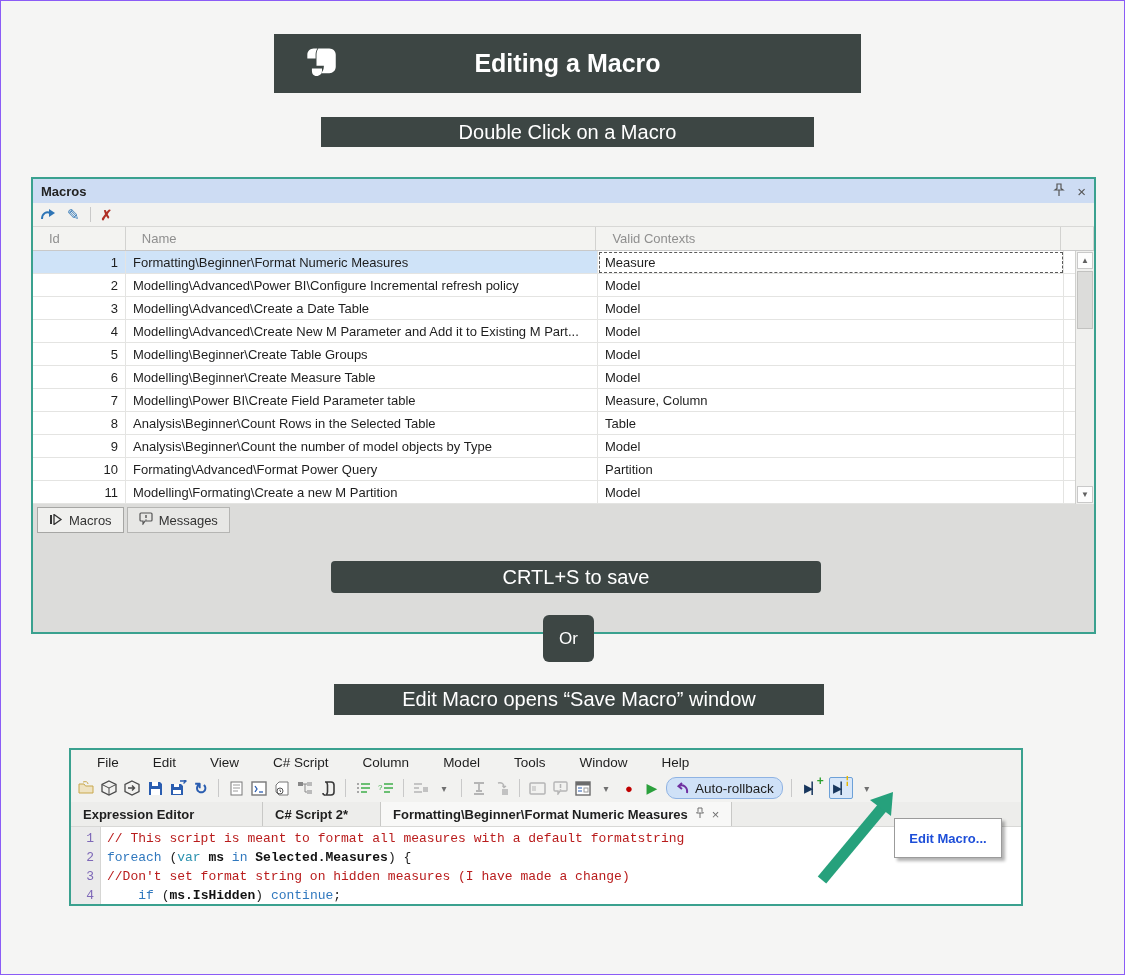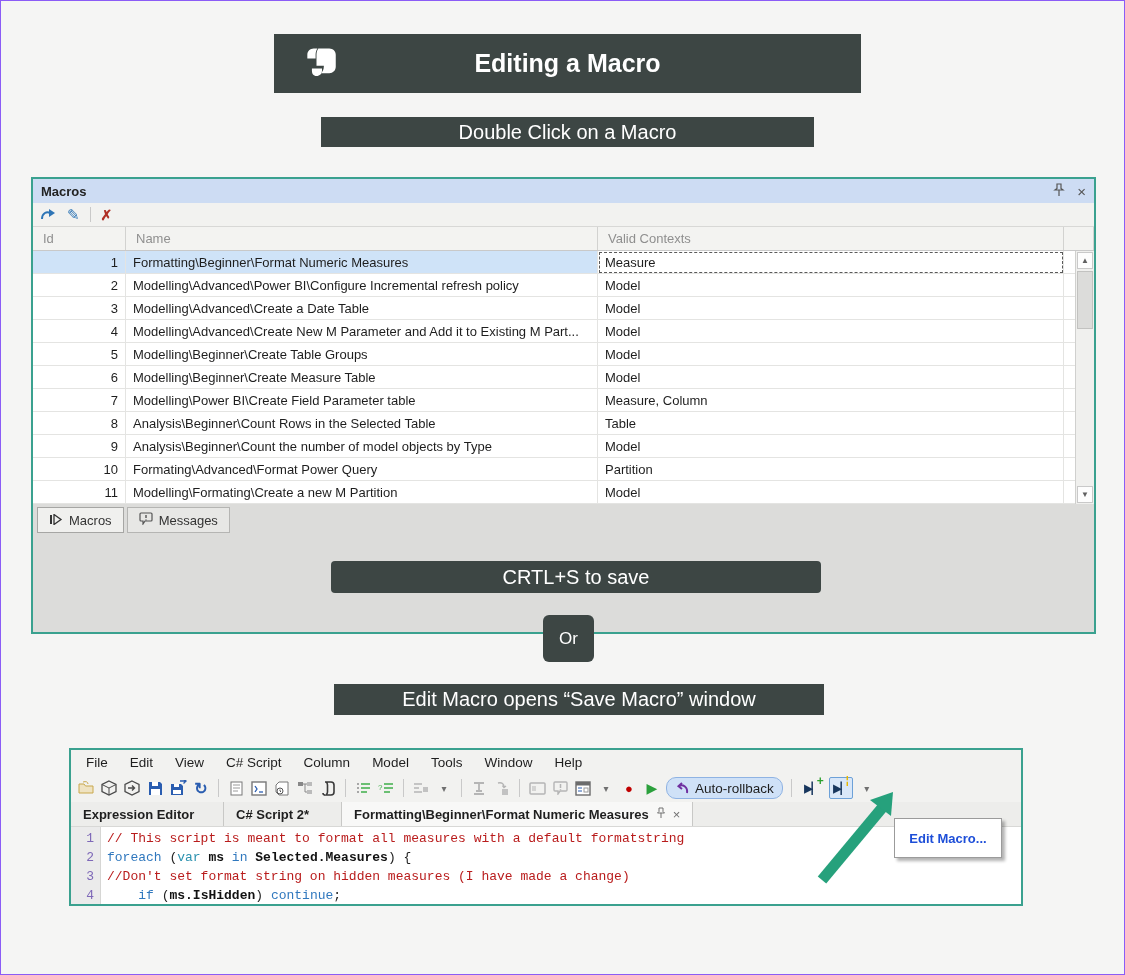--- a/index.html
+++ b/index.html
@@ -27,21 +27,21 @@
   .mp-title { font-weight:bold; font-size:13px; color:#222; flex:1; }
   .mp-titlebar .tbtn { color:#555; font-size:15px; line-height:1; margin-left:12px; cursor:default; }
   .mp-toolbar { height:24px; background:#f2f2f0; border-bottom:1px solid #d8d8d6;
                 display:flex; align-items:center; padding:0 6px; gap:10px; flex:0 0 auto; }
   .mp-toolbar .sep { width:1px; height:15px; background:#c9c9c9; }
   .glyph-pencil { color:#2e75b6; font-size:15px; }
   .glyph-del { color:#b03026; font-size:14px; font-weight:bold; }
 
   .thead { height:24px; display:flex; background:#f3f3f1; border-bottom:1px solid #c9c9c9;
            color:#8f8f8f; font-size:13px; flex:0 0 auto; }
-  .thead .hcell { display:flex; align-items:center; padding:0 10px;
+  .thead .hcell { display:flex; align-items:center; padding:0 16px;
                   border-right:1px solid #d2d2d0; }
   .h-id{ width:93px; } .h-name{ width:472px; } .h-ctx{ width:466px; }
   .h-end{ flex:1; border-right:none; }
 
   .tbody { position:relative; height:253px; flex:0 0 auto; background:#fff; }
   .trow { display:flex; height:23px; font-size:13px; color:#1e1e1e; background:#fff; }
   .trow .cell { border-right:1px solid #e4e4e2; border-bottom:1px solid #e4e4e2;
                 display:flex; align-items:center; padding:0 7px; overflow:hidden;
                 white-space:nowrap; }
   .c-id { width:93px; justify-content:flex-end; }
@@ -62,21 +62,21 @@
   .mp-bottom { flex:1; background:#dcdcda; display:flex; align-items:flex-start;
                padding:3px 0 0 4px; gap:3px; }
   .mp-tab { display:flex; align-items:center; gap:6px; height:26px; padding:0 11px;
             font-size:13px; color:#333; border:1px solid #a6a6a4; background:#f0f0ee; }
   .mp-tab.inactive { background:#e7e7e5; border-color:#b5b5b3; }
 
   
   .editor { position:absolute; left:68px; top:747px; width:954px; height:158px;
             border:2px solid #3aa18f; background:#fff; display:flex; flex-direction:column; }
   .menu-bar { height:24px; background:#f2f2f0; display:flex; align-items:center;
-              padding-left:4px; flex:0 0 auto; font-size:13.5px; color:#1e1e1e; }
+              padding-left:15px; flex:0 0 auto; font-size:13.5px; color:#1e1e1e;gap:12px; }
   .menu-item { padding:0 11px; }
   .ed-toolbar { height:28px; background:#f2f2f0; display:flex; align-items:center;
                 padding-left:6px; gap:5px; flex:0 0 auto; }
   .ed-toolbar .sep { width:1px; height:18px; background:#c9c9c9; margin:0 3px; }
   .icon16 { width:18px; height:18px; display:flex; align-items:center; justify-content:center; }
   .glyph-refresh { color:#2a5db0; font-size:16px; font-weight:bold; }
   .glyph-record { color:#c00000; font-size:13px; }
   .glyph-play { color:#2ba03c; font-size:14px; }
   .glyph-caret { color:#707070; font-size:10px; }
   .auto-rollback { height:22px; display:flex; align-items:center; gap:5px; padding:0 8px;
@@ -87,21 +87,21 @@
   .macro-btn.boxed { background:#d9e7f8; border:1px solid #6da1d8; border-radius:2px; }
   .mplay { color:#17365d; font-size:11px; font-weight:bold; letter-spacing:-1px; }
   .badge { position:absolute; font-weight:bold; }
   .badge.plus { top:-3px; right:0; color:#2ca02c; font-size:12px; }
   .badge.excl { top:-4px; right:3px; color:#e8b800; font-size:11px; }
 
   .tab-strip { height:25px; background:#ededeb; border-bottom:1px solid #d8d8d6;
                display:flex; flex:0 0 auto; }
   .ed-tab { display:flex; align-items:center; gap:7px; padding:0 12px; font-size:13px;
             font-weight:bold; color:#1e1e1e; border-right:1px solid #c8c8c6; }
-  .ed-tab.t1{ width:153px; } .ed-tab.t2{ width:118px; }
+  .ed-tab.t1{ width:192px; } .ed-tab.t2{ width:118px; }
   .ed-tab.active { background:#f8f8f7; }
   .tab-close { color:#707070; font-weight:normal; font-size:13px; }
 
   .code-area { flex:1; display:flex; overflow:hidden; background:#fff; }
   .gutter { width:30px; background:#ebebeb; border-right:1px solid #d6d6d4;
             font-family:"Liberation Mono", monospace; font-size:13px; color:#7e68b8;
             text-align:right; padding:2px 6px 0 0; flex:0 0 auto; }
   .gut-num { height:19px; line-height:19px; }
   .code-lines { flex:1; font-family:"Liberation Mono", monospace; font-size:13px;
                 padding:2px 0 0 6px; }

